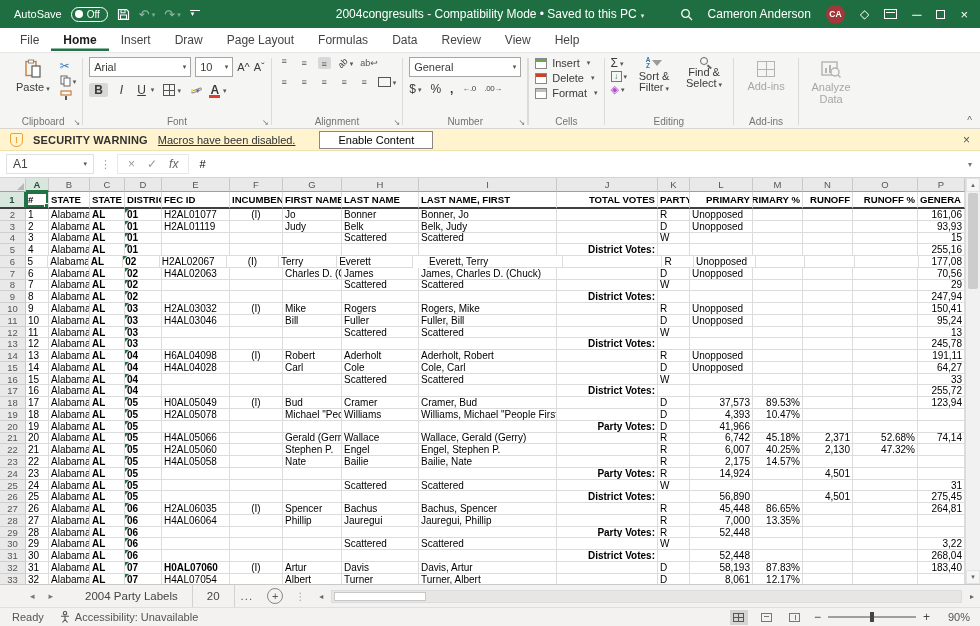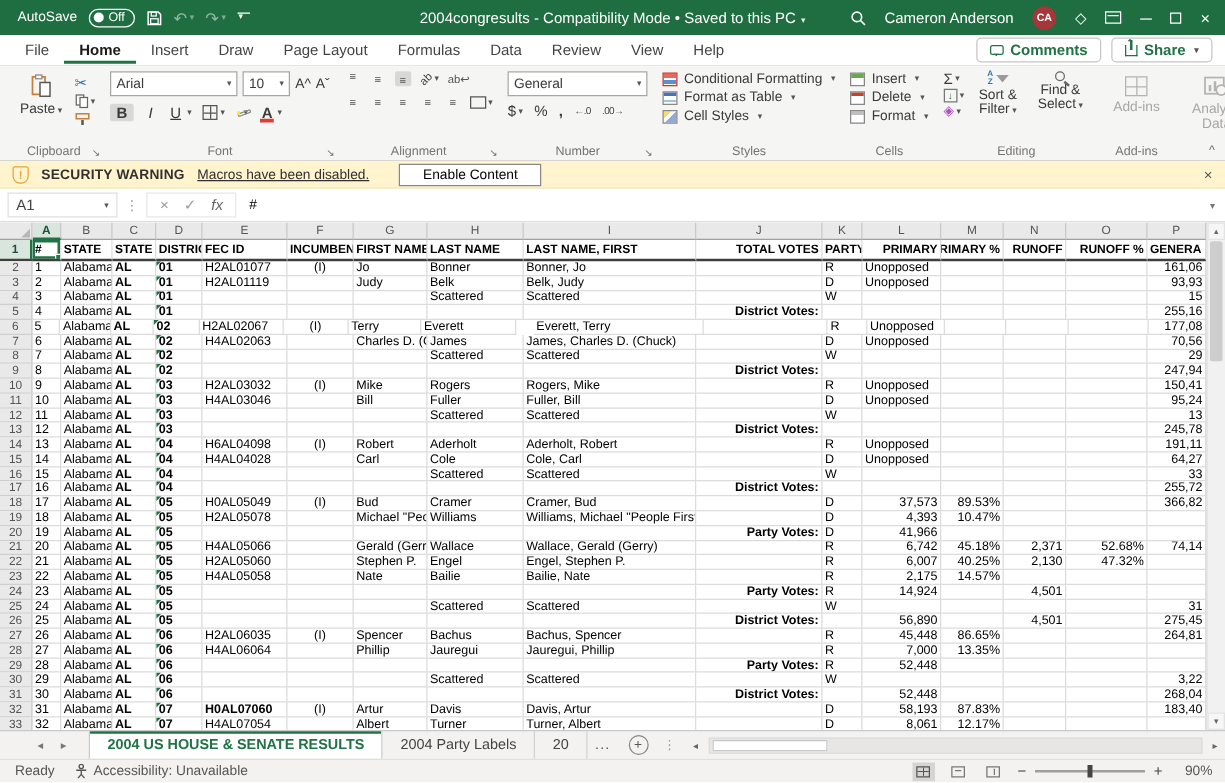--- a/index.html
+++ b/index.html
@@ -233,33 +233,20 @@
         <span class="rtab active">Home</span>
         <span class="rtab">Insert</span>
         <span class="rtab">Draw</span>
         <span class="rtab">Page Layout</span>
         <span class="rtab">Formulas</span>
         <span class="rtab">Data</span>
         <span class="rtab">Review</span>
         <span class="rtab">View</span>
         <span class="rtab">Help</span>
       </div>
-    <div class="tabrow-right">
-      <span class="pillbtn">
-          <span class="bubble"></span>
-          <span>Comments</span>
-        </span>
-      <span class="pillbtn">
-          <span class="sharearrow">
-            <i></i>
-          </span>
-          <span>Share</span>
-          <span class="dd">▾</span>
-        </span>
-    </div>
   </div>
 
   <div class="ribbon">
     <div class="rgroup">
       <div class="bigbtn">
         <svg width="18" height="20" viewBox="0 0 18 20">
             <rect x="2" y="2.5" width="10" height="14" fill="none" stroke="#c77f3e" stroke-width="1.4"></rect>
             <rect x="4.5" y="1" width="5" height="3" fill="#fff" stroke="#8a8886"></rect>
             <rect x="8" y="7" width="8" height="11" fill="#fff" stroke="#5b5a58" stroke-width="1.2"></rect>
           </svg>
@@ -372,40 +359,20 @@
         <span class="rsm">%</span>
         <span class="rsm" style="font-weight:bold">,</span>
         <span class="rsm decic">←.0</span>
         <span class="rsm decic">.00→</span>
       </div>
       <span class="grplabel">Number</span>
       <span class="launcher">↘</span>
     </div>
     <div class="gsep"></div>
 
-    <div class="rgroup">
-      <div class="stylecol">
-        <span class="stylerow">
-            <i class="mgrid cf"></i>
-            <span>Conditional Formatting</span>
-            <span class="dd">▾</span>
-          </span>
-        <span class="stylerow">
-            <i class="mgrid ftab"></i>
-            <span>Format as Table</span>
-            <span class="dd">▾</span>
-          </span>
-        <span class="stylerow">
-            <i class="mgrid cstyle"></i>
-            <span>Cell Styles</span>
-            <span class="dd">▾</span>
-          </span>
-      </div>
-      <span class="grplabel">Styles</span>
-    </div>
     <div class="gsep"></div>
 
     <div class="rgroup">
       <div class="stylecol">
         <span class="stylerow">
             <i class="mgrid ins"></i>
             <span>Insert</span>
             <span class="dd">▾</span>
           </span>
         <span class="stylerow">
@@ -1451,21 +1418,21 @@
         <div class="cell r" style="width: 50px;">
           <span>89.53%</span>
         </div>
         <div class="cell r" style="width: 50px;">
           <span></span>
         </div>
         <div class="cell r" style="width: 65px;">
           <span></span>
         </div>
         <div class="cell r" style="width: 47px;">
-          <span>366,82</span>
+          <span>123,94</span>
         </div>
       </div>
       <div class="grow">
         <div class="rh">19</div>
         <div class="cell" style="width: 23px;">
           <span>18</span>
         </div>
         <div class="cell" style="width: 41px;">
           <span>Alabama</span>
         </div>
@@ -2249,21 +2216,20 @@
     <span class="vspace"></span>
     <span class="varrow bottom">▾</span>
   </div>
 
   <div class="tabbar">
     <span class="navarrows">
       <span>◂</span>
       <span>▸</span>
     </span>
     <span class="stabs" id="sheetTabs">
-        <span class="stab active">2004 US HOUSE &amp; SENATE RESULTS</span>
         <span class="stab">2004 Party Labels</span>
         <span class="stab">20</span>
       </span>
     <span class="tb-ellipsis">...</span>
     <span class="newsheet">+</span>
     <span class="tdots">⋮</span>
     <span class="hscroll">
       <span class="harrow">◂</span>
       <span class="htrack">
           <span class="hthumb"></span>

